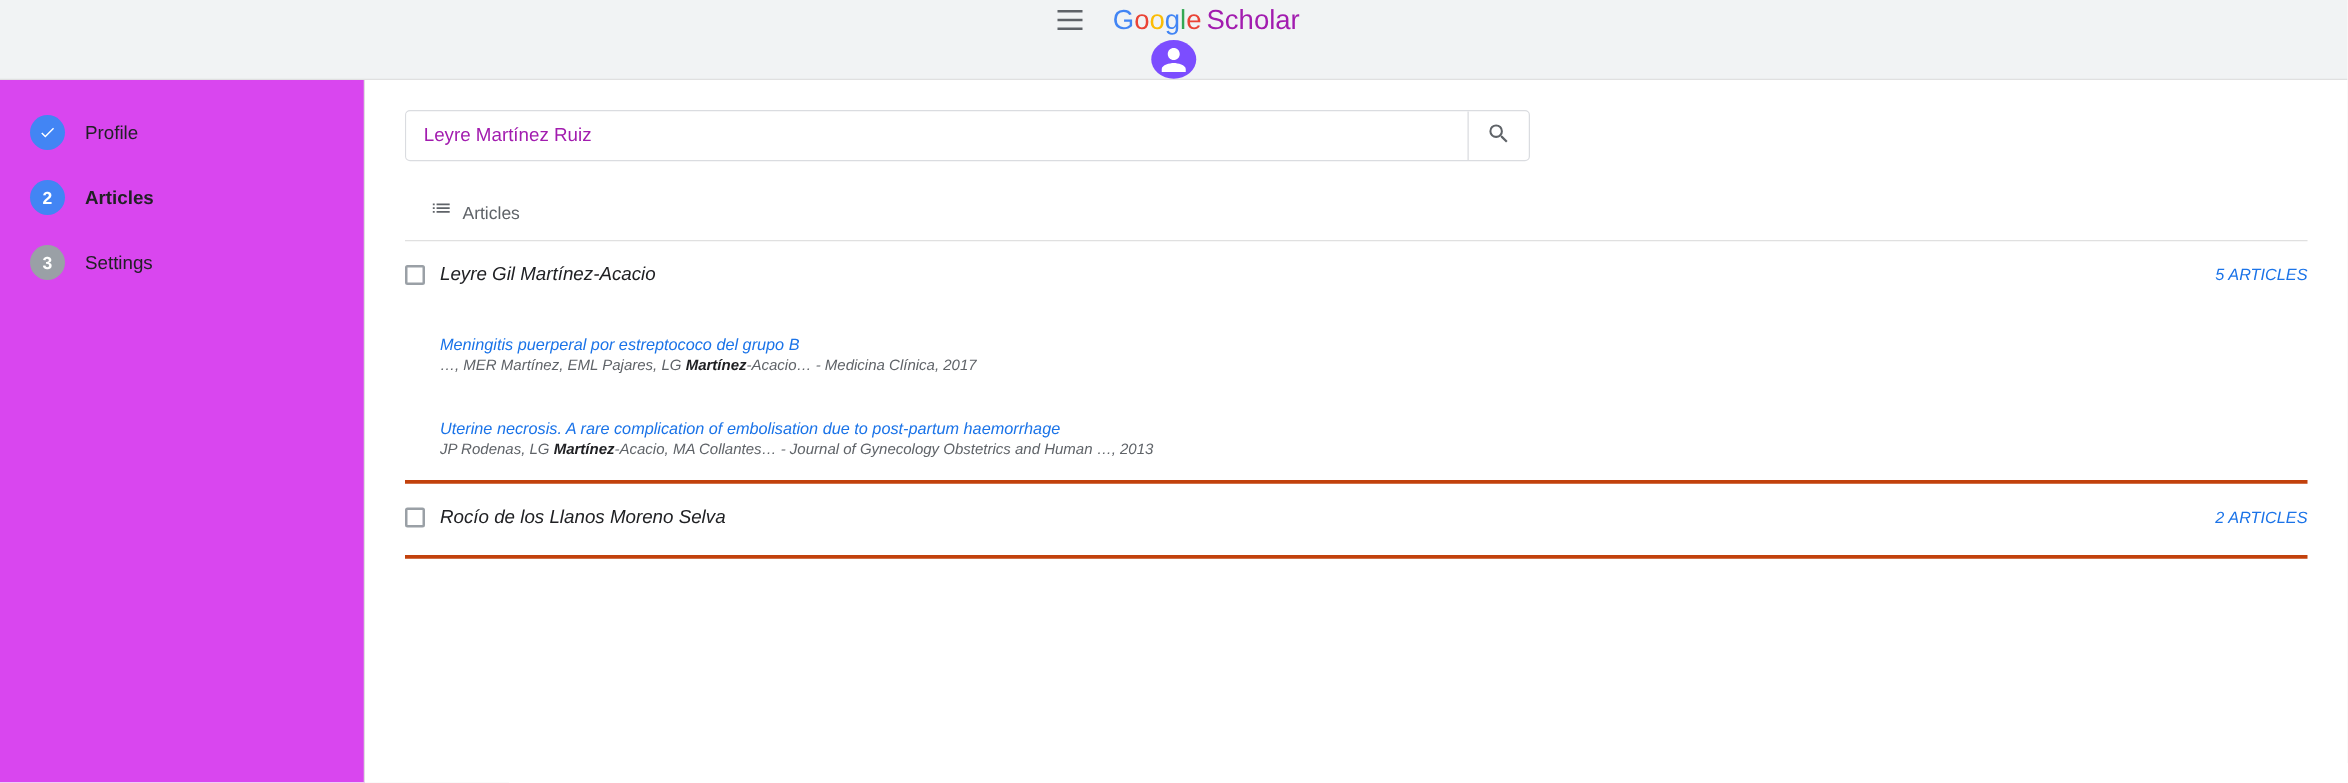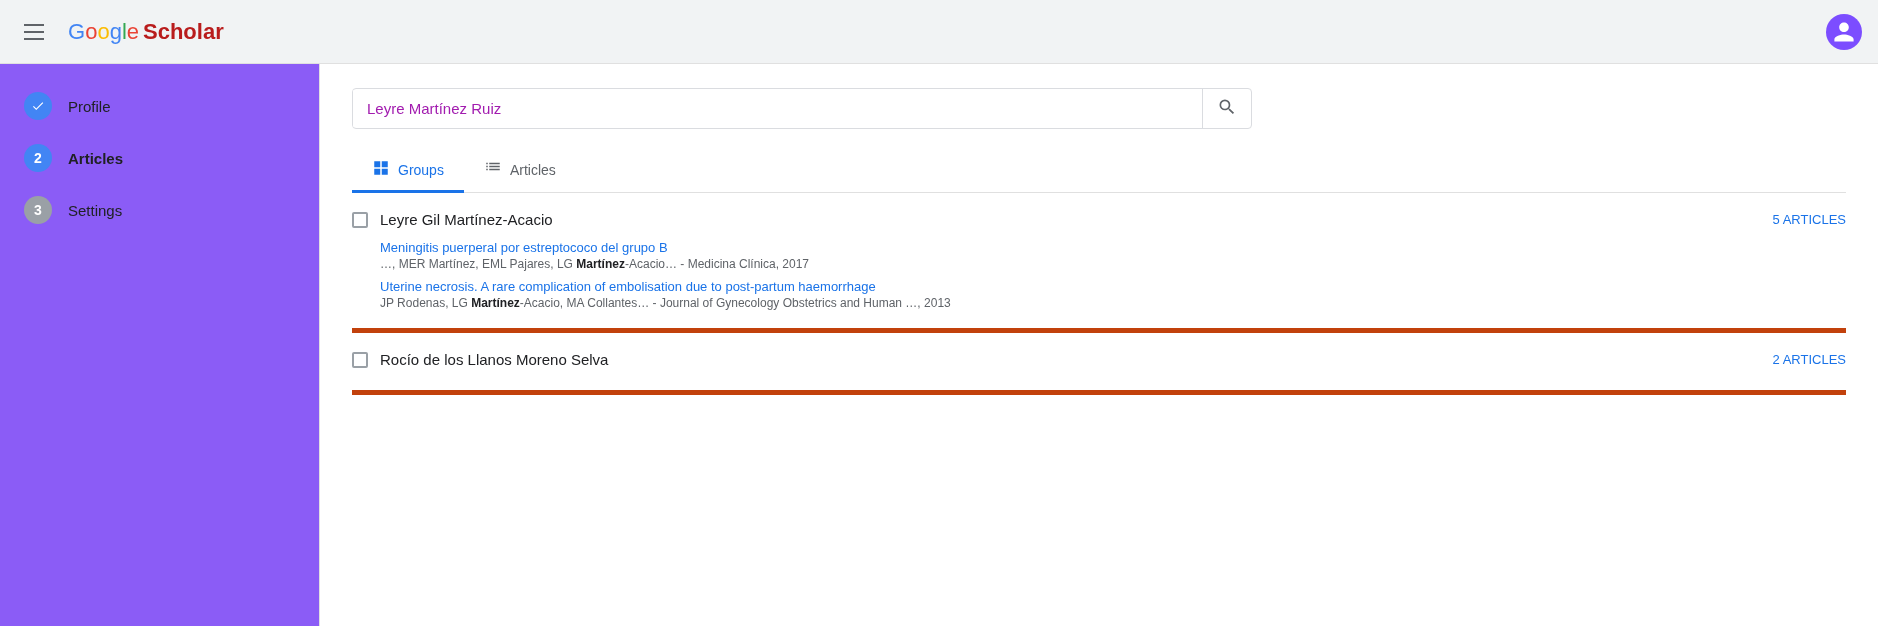--- a/index.html
+++ b/index.html
@@ -7,20 +7,21 @@
 
     
     .header {
       display: flex;
       align-items: center;
       justify-content: space-between;
       background: #f1f3f4;
       height: 64px;
       padding: 0 16px;
       border-bottom: 1px solid #e0e0e0;
+      flex-direction: column;
     }
     .header-left {
       display: flex;
       align-items: center;
       gap: 16px;
     }
     .hamburger {
       display: flex;
       flex-direction: column;
       gap: 5px;
@@ -42,22 +43,22 @@
     .logo-google {
       font-weight: 400;
     }
     .logo-g { color: #4285f4; }
     .logo-o1 { color: #ea4335; }
     .logo-o2 { color: #fbbc04; }
     .logo-g2 { color: #4285f4; }
     .logo-l { color: #34a853; }
     .logo-e { color: #ea4335; }
     .logo-scholar {
-      color: #b91c1c;
-      font-weight: 700;
+      color: #a21caf;
+      font-weight: 400;
       margin-left: 4px;
     }
     .avatar {
       width: 36px;
       height: 36px;
       border-radius: 50%;
       background: #7c4dff;
       display: flex;
       align-items: center;
       justify-content: center;
@@ -70,22 +71,22 @@
     }
 
     
     .main-layout {
       display: flex;
       height: calc(626px - 64px);
     }
 
     
     .sidebar {
-      width: 320px;
-      background: #8b5cf6;
+      width: 292px;
+      background: #d946ef;
       padding: 16px 0;
       border-right: 1px solid #e0e0e0;
       flex-shrink: 0;
     }
     .sidebar-item {
       display: flex;
       align-items: center;
       gap: 16px;
       padding: 12px 24px;
       cursor: pointer;
@@ -240,22 +241,23 @@
       border-bottom: 3px solid #1a73e8;
     }
     .tab-icon svg {
       width: 18px;
       height: 18px;
       fill: currentColor;
     }
 
     
     .article-group {
-      border-bottom: 5px solid #c2410c;
+      border-bottom: 3px solid #c2410c;
       padding: 14px 0;
+      font-style: italic;
     }
     .group-header {
       display: flex;
       align-items: center;
       justify-content: space-between;
       padding: 4px 0 8px 0;
     }
     .group-header-left {
       display: flex;
       align-items: center;
@@ -275,20 +277,21 @@
     }
     .group-count {
       font-size: 13px;
       color: #1a73e8;
       font-weight: 500;
       text-transform: uppercase;
       cursor: pointer;
     }
     .article-entry {
       padding: 4px 0 4px 28px;
+      margin-top: 28px;
     }
     .article-title {
       color: #1a73e8;
       font-size: 13px;
       cursor: pointer;
       text-decoration: none;
       display: block;
       margin-bottom: 2px;
     }
     .article-meta {
@@ -355,28 +358,20 @@
     <div class="search-bar">
       <input class="search-input" type="text" value="Leyre Martínez Ruiz" style="">
       <button class="search-btn">
         <svg viewBox="0 0 24 24">
           <path d="M15.5 14h-.79l-.28-.27A6.47 6.47 0 0 0 16 9.5 6.5 6.5 0 1 0 9.5 16c1.61 0 3.09-.59 4.23-1.57l.27.28v.79l5 4.99L20.49 19l-4.99-5zm-6 0C7.01 14 5 11.99 5 9.5S7.01 5 9.5 5 14 7.01 14 9.5 11.99 14 9.5 14z"></path>
         </svg>
       </button>
     </div>
 
     <div class="tabs">
-      <div class="tab active">
-        <span class="tab-icon">
-          <svg viewBox="0 0 24 24">
-              <path d="M3 3h8v8H3zm10 0h8v8h-8zM3 13h8v8H3zm10 0h8v8h-8z"></path>
-            </svg>
-        </span>
-        <span>Groups</span>
-      </div>
       <div class="tab">
         <span class="tab-icon">
           <svg viewBox="0 0 24 24">
               <path d="M3 9h2v2H3zm0 4h2v2H3zm0-8h2v2H3zm4 0h14v2H7zm0 8h14v2H7zm0-4h14v2H7z"></path>
             </svg>
         </span>
         <span>Articles</span>
       </div>
     </div>
 

